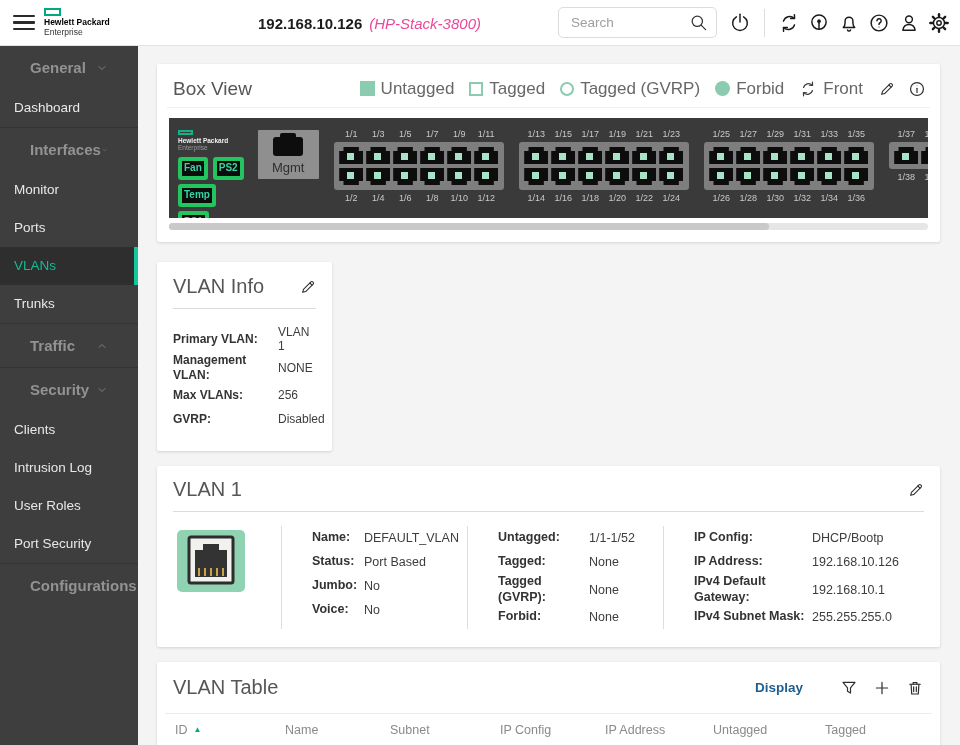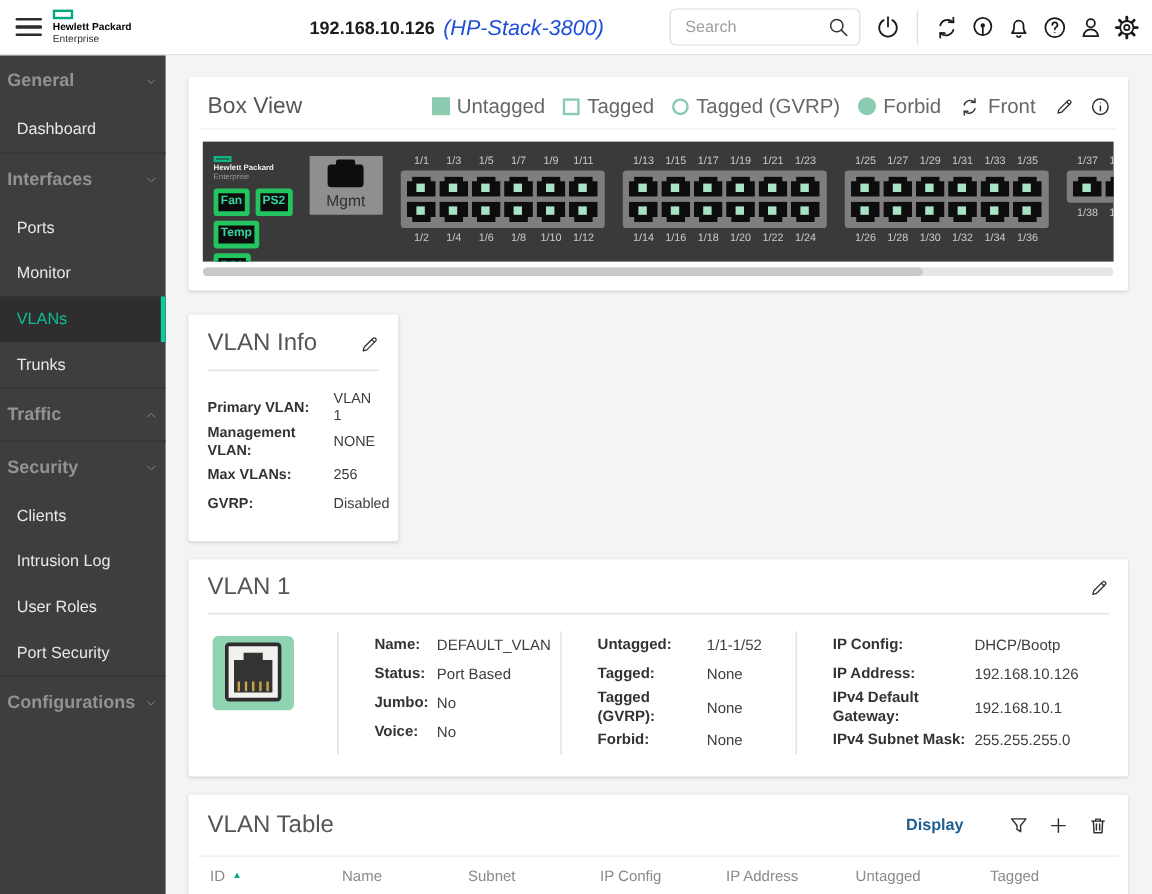--- a/index.html
+++ b/index.html
@@ -11,32 +11,32 @@
   
   .topbar { position: absolute; top: 0; left: 0; right: 0; height: 46px; background: #fff; border-bottom: 1px solid #e2e2e2; display: flex; align-items: center; z-index: 20; }
   .hamburger { width: 48px; height: 46px; display: flex; flex-direction: column; justify-content: center; align-items: center; gap: 4px; cursor: pointer; }
   .hamburger span { width: 22px; height: 2.5px; background: #2b2b2b; border-radius: 1px; }
   .hpe-logo { margin-left: -4px; line-height: 1.1; }
   .logo-rect { width: 17px; height: 8px; border: 2.5px solid #01a982; margin-bottom: 2px; }
   .logo-l1 { font-size: 8.5px; font-weight: bold; color: #000; }
   .logo-l2 { font-size: 8.5px; color: #333; }
   .device-title { position: absolute; left: 258px; top: 0; height: 46px; display: flex; align-items: center; gap: 7px; }
   .device-title .ip { font-size: 15px; font-weight: bold; color: #1c1c1c; }
-  .device-title .host { font-size: 18px; font-style: italic; color: #1d4ed8; }
+  .device-title .host { font-size: 15px; font-style: italic; color: #ec4899; }
   .search-box { margin-left: auto; width: 159px; height: 31px; border: 1px solid #dcdcdc; border-radius: 5px; display: flex; align-items: center; padding: 0 8px 0 12px; background: #fff; }
   .search-box input { border: none; outline: none; flex: 1; min-width: 0; font-size: 13.5px; font-family: "Liberation Sans", sans-serif; color: #333; }
   .search-box input::placeholder { color: #9e9e9e; }
   .search-ic { width: 19px; height: 19px; color: #333; }
   .topbar-icons { display: flex; align-items: center; gap: 8px; padding: 0 10px 0 12px; }
   .tb-icon { width: 22px; height: 22px; color: #1a1a1a; cursor: pointer; }
   .tb-divider { width: 1px; height: 28px; background: #ddd; margin: 0 5px; }
 
   
   .sidebar { position: absolute; top: 46px; left: 0; bottom: 0; width: 138px; background: #3e3e3e; z-index: 10; }
-  .side-section { padding: 13px 6px; color: #929292; font-weight: bold; font-size: 15px; display: flex; justify-content: space-between; align-items: center; cursor: pointer; }
+  .side-section { padding: 13px 30px; color: #929292; font-weight: bold; font-size: 15px; display: flex; justify-content: space-between; align-items: center; cursor: pointer; }
   .side-section.with-sep { border-top: 1px solid #343434; }
   .side-chev { width: 12px; height: 12px; color: #8b8b8b; }
   .side-item { padding: 11px 14px 12px; color: #e8e8e8; font-size: 13.5px; cursor: pointer; position: relative; }
   .side-item.selected { background: #2e2e2e; color: #0fbd94; }
   .side-item.selected::after { content: ''; position: absolute; right: 0; top: 0; bottom: 0; width: 4px; background: #12c89c; }
 
   
   .main { position: absolute; left: 138px; top: 46px; width: 822px; height: 699px; padding: 18px 20px 0 19px; }
   .card { background: #fff; box-shadow: 0 1px 3px rgba(0,0,0,0.14); border-radius: 2px; }
 
@@ -216,22 +216,22 @@
     </div>
     <div class="side-item"><span>Dashboard</span></div>
     <div class="side-section with-sep">
       <span>Interfaces</span>
       <span class="icon side-chev">
         <svg viewBox="0 0 24 24">
           <path d="M6 9l6 6 6-6"></path>
         </svg>
       </span>
     </div>
+    <div class="side-item"><span>Monitor</span></div>
     <div class="side-item"><span>Ports</span></div>
-    <div class="side-item"><span>Monitor</span></div>
     <div class="side-item selected"><span>VLANs</span></div>
     <div class="side-item"><span>Trunks</span></div>
     <div class="side-section with-sep">
       <span>Traffic</span>
       <span class="icon side-chev">
         <svg viewBox="0 0 24 24">
           <path d="M6 15l6-6 6 6"></path>
         </svg>
       </span>
     </div>

